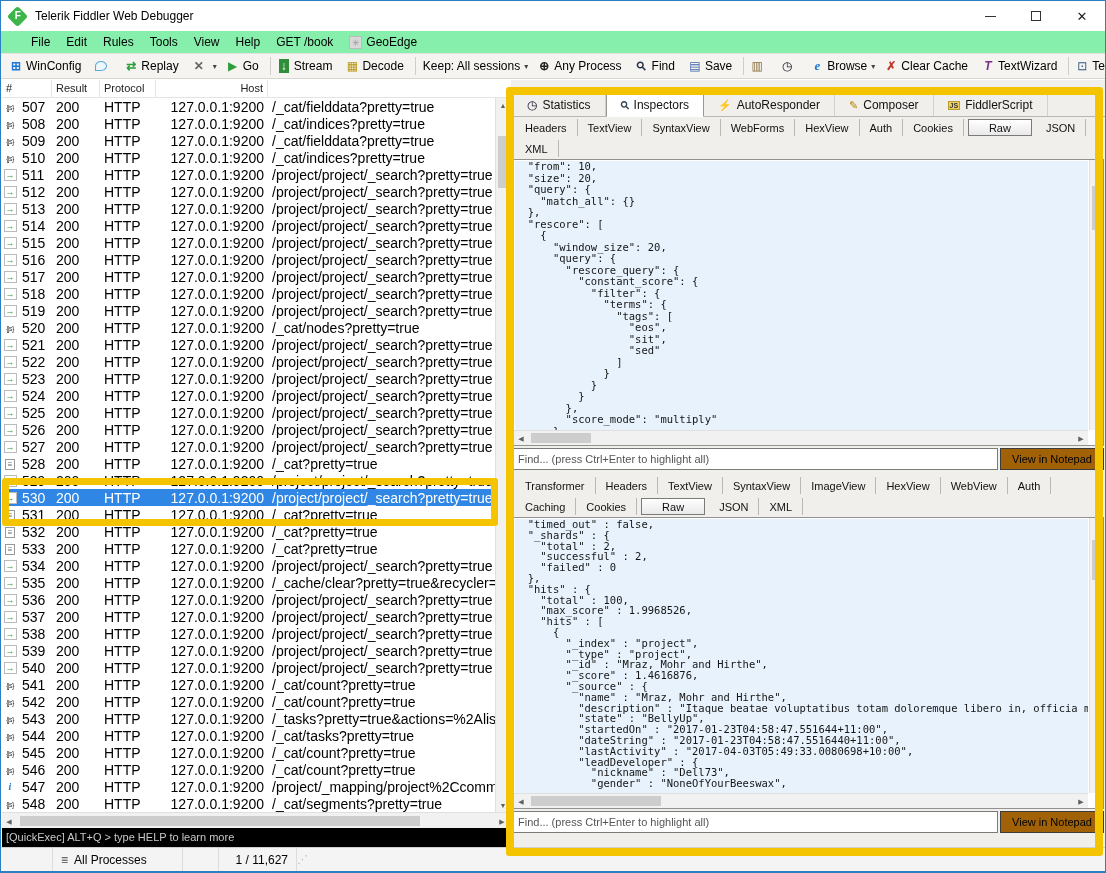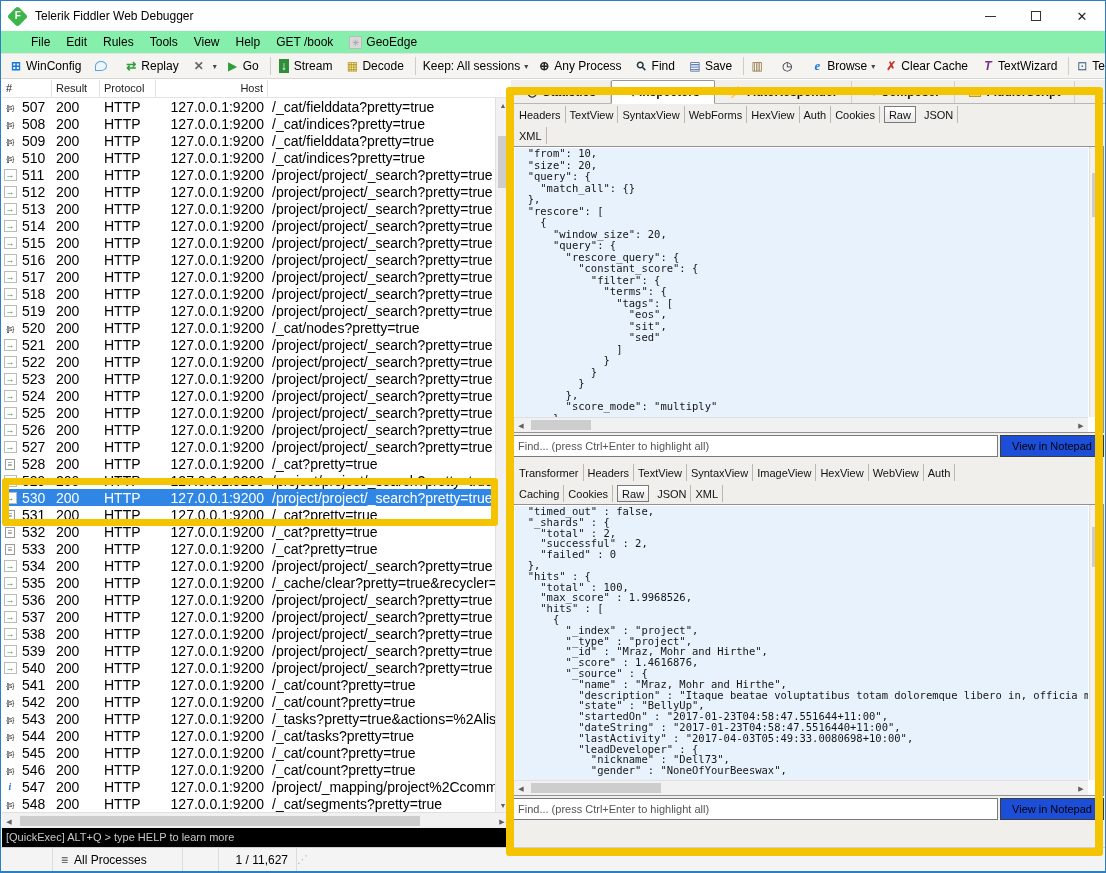--- a/index.html
+++ b/index.html
@@ -76,49 +76,49 @@
   .sb-thumb { position:absolute; background:#cdcdcd; }
   .lvscroll { right:0; top:18px; height:714px; }
   .lhscroll { height:16px; width:100%; }
 
   .quickexec { height:21px; background:#000; color:#c8c8c8; font-size:11px; padding:3px 4px; white-space:nowrap; overflow:hidden; }
 
   
   .right-panel { position:absolute; left:510px; top:79px; width:595px; height:769px; background:#f1efec; }
   .bg-tabs { position:relative; height:13px; overflow:hidden; }
   .bg-tabs .tab { position:absolute; top:1px; display:flex; gap:4px; font-size:11px; color:#222; background:transparent; border:none; padding:0; }
-  .tabs-row { display:flex; align-items:flex-end; height:24px; background:#f1efec; border-bottom:1px solid #b9b6b0; padding-left:2px;font-weight:bold; }
+  .tabs-row { display:flex; align-items:flex-end; height:24px; background:#f1efec; border-bottom:1px solid #b9b6b0; padding-left:2px; }
   .tab { display:flex; align-items:center; gap:5px; padding:3px 14px; font-size:12px; color:#111; border-right:1px solid #d4d1cb; height:22px; }
   .tab.active { background:#fff; border:1px solid #9a9792; border-bottom:1px solid #fff; height:24px; margin-bottom:-1px; border-radius:2px 2px 0 0; }
   .tic { display:inline-block; font-size:11px; line-height:11px; }
   .tic.clock::before { content:"◷"; color:#223; font-size:12px; }
   .tic.magnifier::before { content:"⚲"; display:inline-block; transform:rotate(-45deg); color:#345; font-weight:bold; }
   .tic.bolt::before { content:"⚡"; color:#777; }
   .tic.pencil::before { content:"✎"; color:#b8860b; }
   .tic.jscroll::before { content:"JS"; font-size:7px; background:#f0d264; border:1px solid #b89b2e; padding:0 1px; color:#333; font-weight:bold; }
   .tic.log::before { content:"▤"; color:#556; }
   .tic.funnel::before { content:"▽"; color:#2e9e3a; font-weight:bold; }
   .tic.tline::before { content:"▬"; color:#1e78d7; }
 
   .subtabs { display:flex; align-items:center; height:21px; background:#f1efec; padding-left:4px; font-size:11px; }
-  .stab { padding:2px 4px; border-right:1px solid #bbb8b2; color:#111; height:17px; display:flex; align-items:center; }
-  .stab.active { border:1px solid #7a7a7a; background:linear-gradient(#ffffff,#e9e9e9); margin:0 4px; padding:1px 4px; }
+  .stab { padding:2px 10px; border-right:1px solid #bbb8b2; color:#111; height:17px; display:flex; align-items:center; }
+  .stab.active { border:1px solid #7a7a7a; background:linear-gradient(#ffffff,#e9e9e9); margin:0 4px; padding:1px 20px; }
 
   .viewbox { background:#fff; border:1px solid #919191; position:relative; margin:0 2px; }
   .json-body { position:absolute; left:1px; top:1px; right:15px; bottom:15px; background:#e7f2fc; overflow:hidden; }
   .json-body pre { font-family:"DejaVu Sans Mono", monospace; font-size:10.5px; color:#151515; white-space:pre; }
   .req .json-body pre { line-height:11.5px; }
   .resp .json-body pre { line-height:10.8px; }
   .vb-vscroll { right:0; top:0; bottom:15px; height:auto; }
   .vb-hscroll { position:absolute; left:0; right:15px; bottom:0; height:15px; }
 
   .findrow { display:flex; margin:2px 2px 0 2px; height:22px; }
   .find-input { flex:1; border:1px solid #7a7a7a; font-size:11px; padding:2px 4px; font-family:"Liberation Sans",sans-serif; color:#333; background:#fff; }
   .find-input::placeholder { color:#555; }
-  .notepad-btn { width:104px; margin-left:2px; border:1px solid #3c3c3c; background:#1d4ed8; font-size:11px; font-family:"Liberation Sans",sans-serif; }
+  .notepad-btn { width:104px; margin-left:2px; border:1px solid #3c3c3c; background:#a16207; font-size:11px; font-family:"Liberation Sans",sans-serif; }
 
   
   .statusbar { position:absolute; left:0; bottom:0; width:100%; height:24px; background:#f4f4f4; border-top:1px solid #d0d0d0; display:flex; align-items:center; font-size:12px; }
   .sb-cell { padding:0 8px; height:100%; display:flex; align-items:center; border-right:1px solid #dcdcdc; white-space:nowrap; }
   .sb-blank { width:52px; }
   .sb-proc { width:130px; gap:6px; }
   .filter-icon::before { content:"≡"; color:#444; font-weight:bold; }
   .sb-gap { width:36px; }
   .sb-count { width:78px; justify-content:flex-end; }
   .sb-url { border-right:none; flex:1; overflow:hidden; }
@@ -723,20 +723,42 @@
     <div class="sb-h lhscroll">
       <span class="sb-arrow" style="left:0;top:1px">◀</span>
       <span class="sb-thumb" style="top:3px;height:10px;left:18px;width:400px;"></span>
       <span class="sb-arrow" style="right:0;top:1px">▶</span>
     </div>
     <div class="quickexec">[QuickExec] ALT+Q &gt; type HELP to learn more</div>
   </div>
 
   <div class="right-panel">
 
+    <div class="bg-tabs">
+
+        <div class="tab" style="left: 64px;">
+          <span class="tic log"></span>
+          <span>Log</span>
+        </div>
+
+        <div class="tab" style="left: 196px;">
+          <span class="tic funnel"></span>
+          <span>Filters</span>
+        </div>
+
+        <div class="tab" style="left: 322px;">
+          <span class="tic tline"></span>
+          <span>Timeline</span>
+        </div>
+
+        <div class="tab" style="left: 486px;">
+          <span class="tic pencil"></span>
+          <span>APITest</span>
+        </div>
+      </div>
 
     <div class="tabs-row">
 
         <div class="tab">
           <span class="tic clock"></span>
           <span>Statistics</span>
         </div>
 
         <div class="tab active">
           <span class="tic magnifier"></span>

